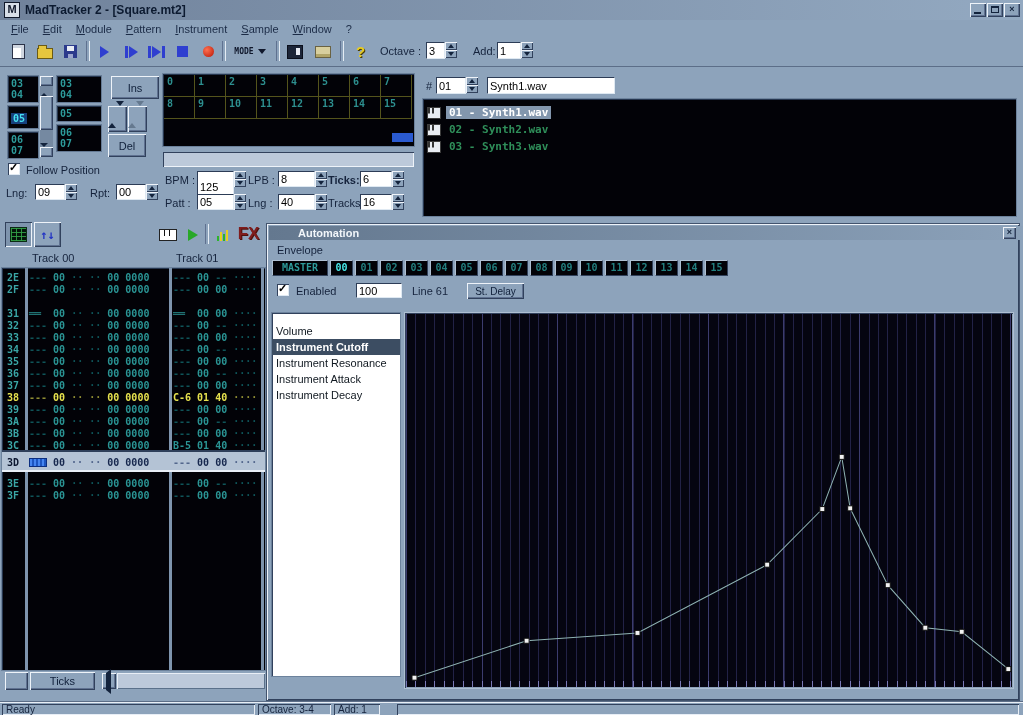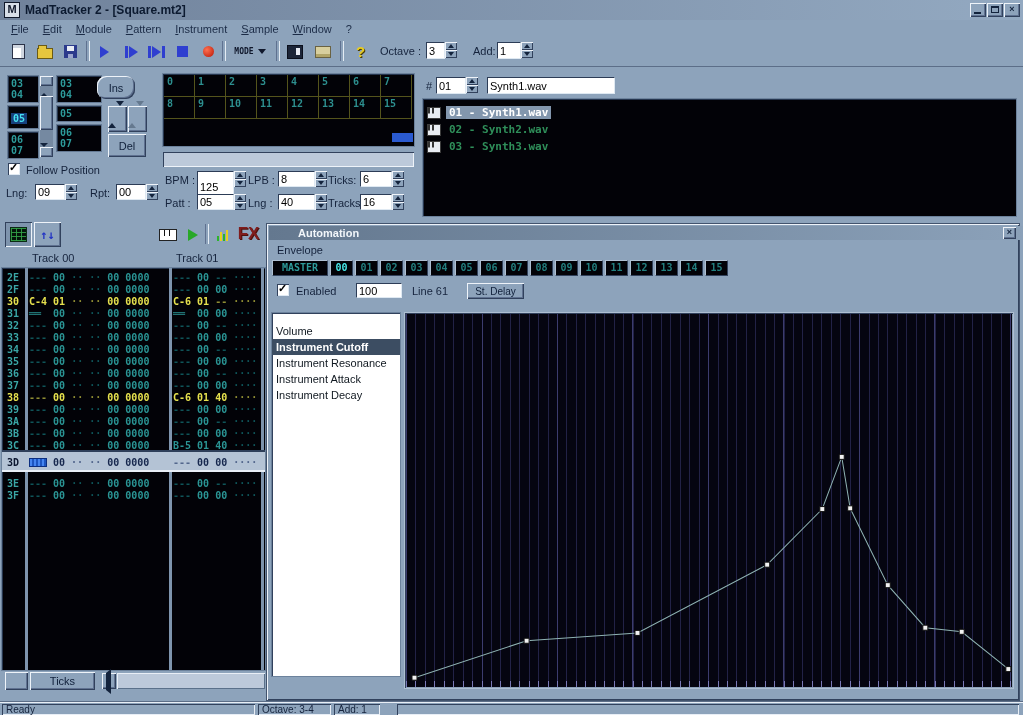--- a/index.html
+++ b/index.html
@@ -210,21 +210,21 @@
         <div class="order-row">04</div>
       </div>
       <div class="order-box">
         <div class="order-row">05</div>
       </div>
       <div class="order-box">
         <div class="order-row">06</div>
         <div class="order-row">07</div>
       </div>
     </div>
-  <div class="abs raised btn" style="left:97px;top:76px;width:38px;height:23px;border-radius:9px;">Ins</div>
+  <div class="abs raised btn" style="left:111px;top:76px;width:48px;height:23px;">Ins</div>
   <div class="abs raised" style="left:108px;top:106px;width:19px;height:26px;">
     <span class="oarr" style="border-bottom:5px solid #13233c;margin-top:5px;"></span>
     <span class="oarr" style="border-top:5px solid #13233c;margin-top:3px;"></span>
   </div>
   <div class="abs raised" style="left:128px;top:106px;width:19px;height:26px;">
     <span class="oarr" style="border-bottom:5px solid #65798f;margin-top:5px;"></span>
     <span class="oarr" style="border-top:5px solid #65798f;margin-top:3px;"></span>
   </div>
   <div class="abs raised btn" style="left:108px;top:134px;width:38px;height:23px;">Del</div>
   <span class="chk" style="left:8px;top:163px;"></span>
@@ -268,21 +268,21 @@
   <span class="sp" style="left:234px;top:171px;">
       <b class="u"></b>
       <b class="d"></b>
     </span>
   <span class="lbl abs" style="left:248px;top:174px;">LPB :</span>
   <input class="tf" style="left: 278px; top: 171px; width: 37px; height: 16px;" value="8">
   <span class="sp" style="left:315px;top:171px;">
       <b class="u"></b>
       <b class="d"></b>
     </span>
-  <span class="lbl abs" style="left:328px;top:174px;">Ticks:</span>
+  <span class="lbl abs" style="left:328px;top:174px;font-weight:bold;">Ticks:</span>
   <input class="tf" style="left: 360px; top: 171px; width: 32px; height: 16px;" value="6">
   <span class="sp" style="left:392px;top:171px;">
       <b class="u"></b>
       <b class="d"></b>
     </span>
   <span class="lbl abs" style="left:165px;top:197px;">Patt :</span>
   <input class="tf" style="left: 197px; top: 194px; width: 37px; height: 16px;" value="05">
   <span class="sp" style="left:234px;top:194px;">
       <b class="u"></b>
       <b class="d"></b>
@@ -349,21 +349,20 @@
 
   <span class="lbl abs" style="left:32px;top:252px;">Track 00</span>
   <span class="lbl abs" style="left:176px;top:252px;">Track 01</span>
 
   <div class="abs blackpanel" style="left:2px;top:268px;width:263px;height:402px;">
     <span class="tsep" style="left:23px;"></span>
     <span class="tsep" style="left:167px;"></span>
     <span class="tsep" style="left:259px;"></span>
   <div class="trow normal" style="top: 4px;"><span class="rid">2E</span><span class="t0"><i>---</i> 00 <i>·· ··</i> 00 0000</span><span class="t1"><i>---</i> 00 <i>--</i> <i>····</i></span></div>
       <div class="trow normal" style="top: 16px;"><span class="rid">2F</span><span class="t0"><i>---</i> 00 <i>·· ··</i> 00 0000</span><span class="t1"><i>---</i> 00 00 <i>····</i></span></div>
-      <div class="trow beat" style="top: 28px;"><span class="rid">30</span><span class="t0">C-4 01 <i>·· ··</i> 00 0000</span><span class="t1">C-6 01 <i>--</i> <i>····</i></span></div>
       <div class="trow normal" style="top: 40px;"><span class="rid">31</span><span class="t0">══  00 <i>·· ··</i> 00 0000</span><span class="t1">══  00 00 <i>····</i></span></div>
       <div class="trow normal" style="top: 52px;"><span class="rid">32</span><span class="t0"><i>---</i> 00 <i>·· ··</i> 00 0000</span><span class="t1"><i>---</i> 00 <i>--</i> <i>····</i></span></div>
       <div class="trow normal" style="top: 64px;"><span class="rid">33</span><span class="t0"><i>---</i> 00 <i>·· ··</i> 00 0000</span><span class="t1"><i>---</i> 00 00 <i>····</i></span></div>
       <div class="trow normal" style="top: 76px;"><span class="rid">34</span><span class="t0"><i>---</i> 00 <i>·· ··</i> 00 0000</span><span class="t1"><i>---</i> 00 <i>--</i> <i>····</i></span></div>
       <div class="trow normal" style="top: 88px;"><span class="rid">35</span><span class="t0"><i>---</i> 00 <i>·· ··</i> 00 0000</span><span class="t1"><i>---</i> 00 00 <i>····</i></span></div>
       <div class="trow normal" style="top: 100px;"><span class="rid">36</span><span class="t0"><i>---</i> 00 <i>·· ··</i> 00 0000</span><span class="t1"><i>---</i> 00 <i>--</i> <i>····</i></span></div>
       <div class="trow normal" style="top: 112px;"><span class="rid">37</span><span class="t0"><i>---</i> 00 <i>·· ··</i> 00 0000</span><span class="t1"><i>---</i> 00 00 <i>····</i></span></div>
       <div class="trow beat" style="top: 124px;"><span class="rid">38</span><span class="t0"><i>---</i> 00 <i>·· ··</i> 00 0000</span><span class="t1">C-6 01 40 <i>····</i></span></div>
       <div class="trow normal" style="top: 136px;"><span class="rid">39</span><span class="t0"><i>---</i> 00 <i>·· ··</i> 00 0000</span><span class="t1"><i>---</i> 00 00 <i>····</i></span></div>
       <div class="trow normal" style="top: 148px;"><span class="rid">3A</span><span class="t0"><i>---</i> 00 <i>·· ··</i> 00 0000</span><span class="t1"><i>---</i> 00 <i>--</i> <i>····</i></span></div>

